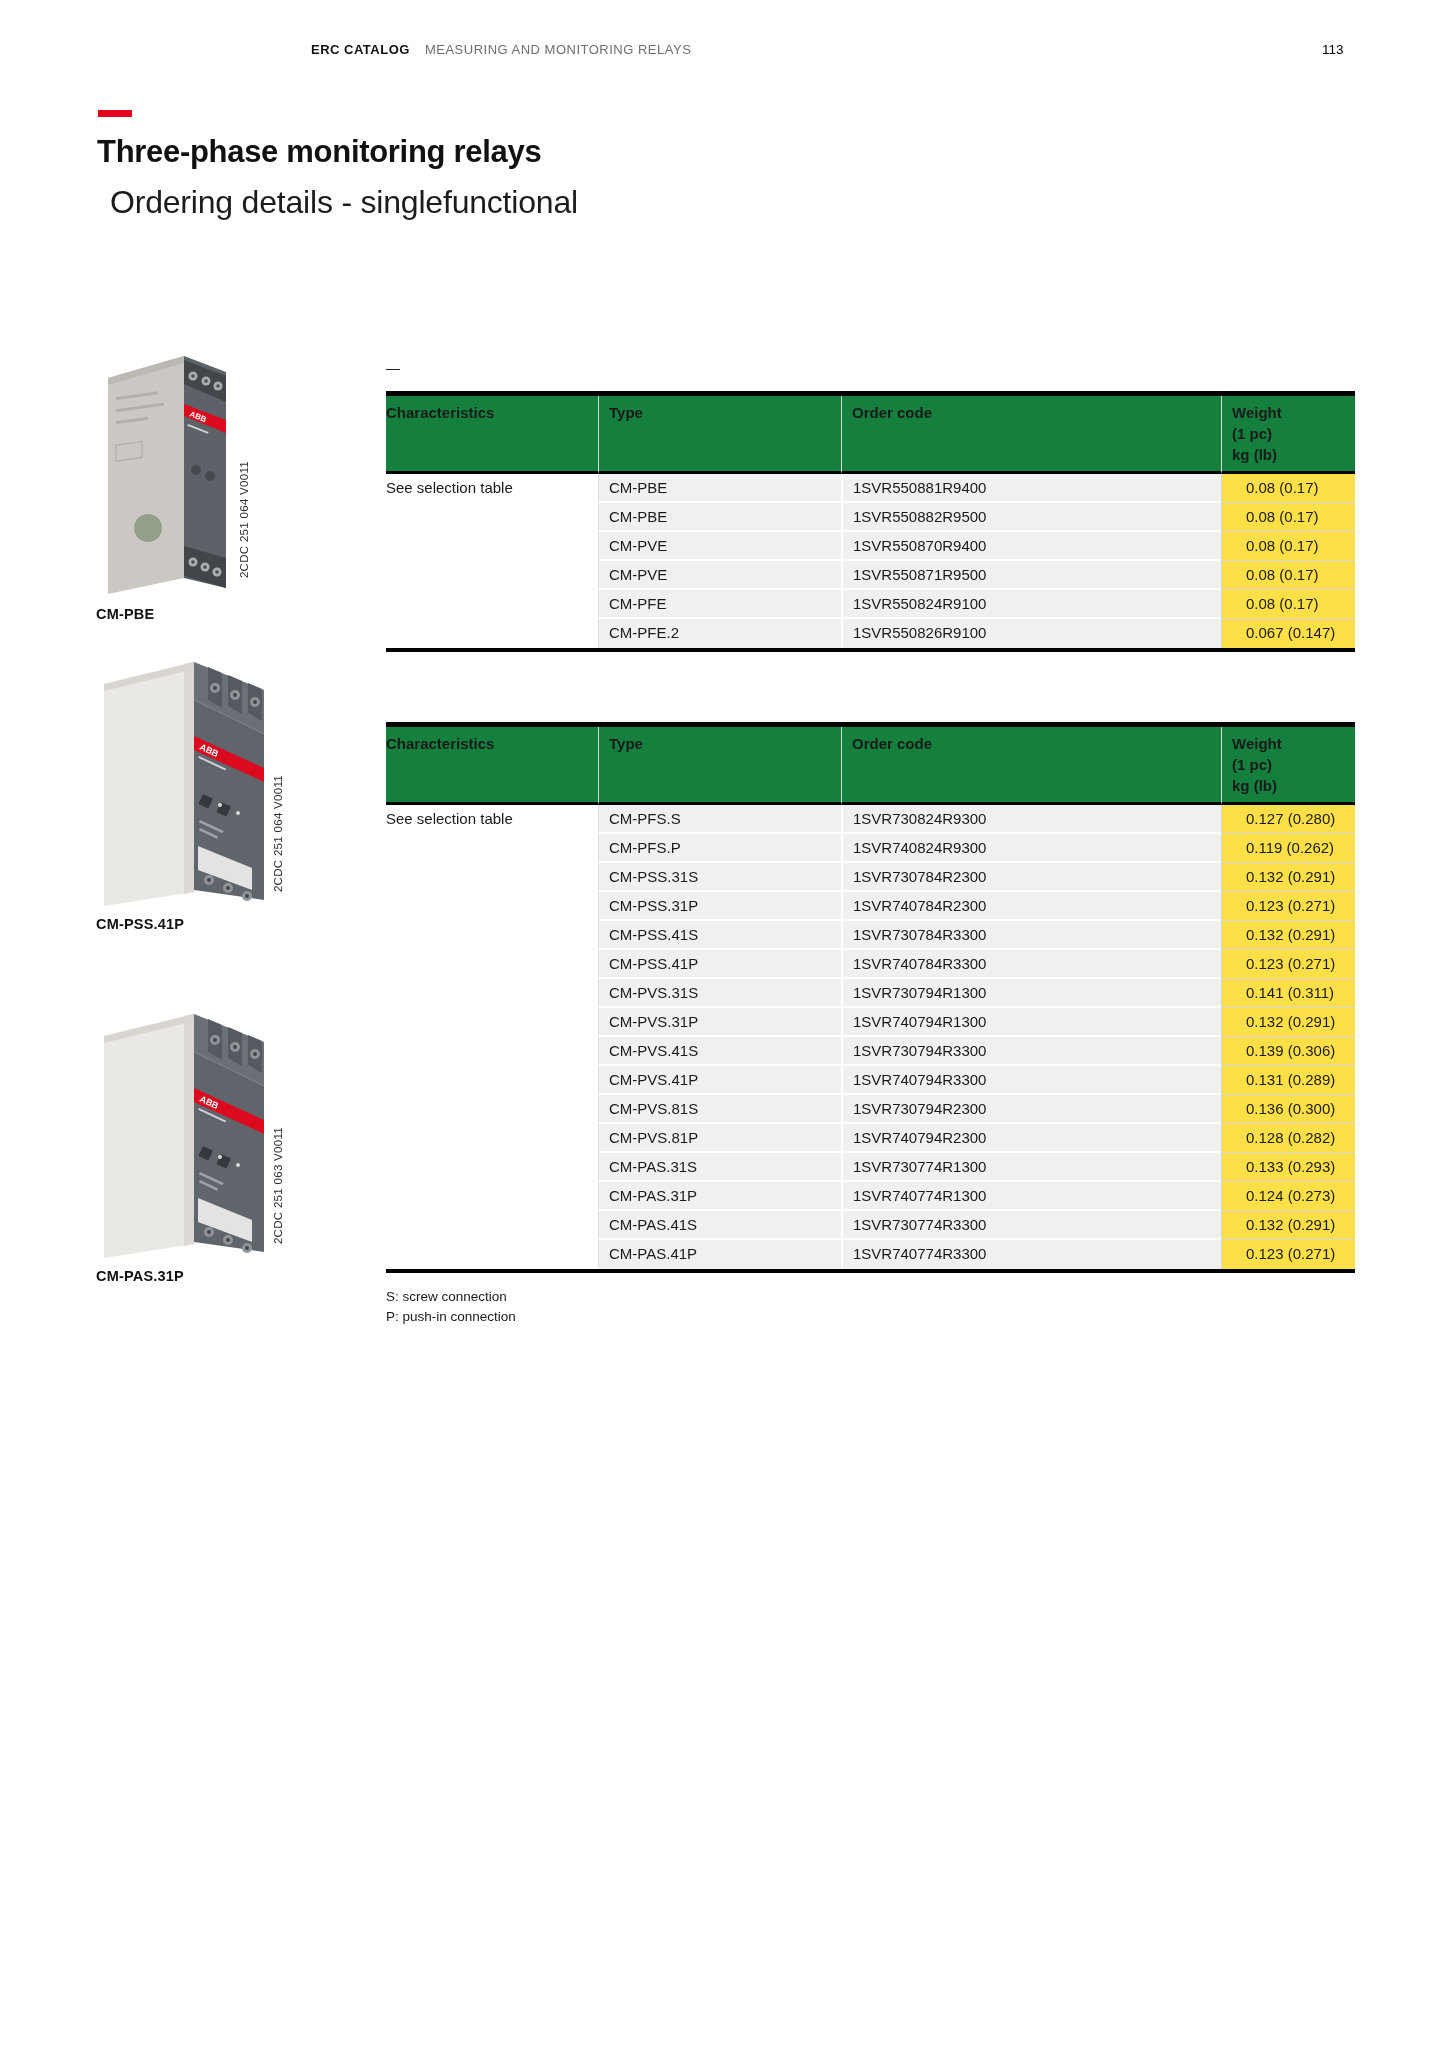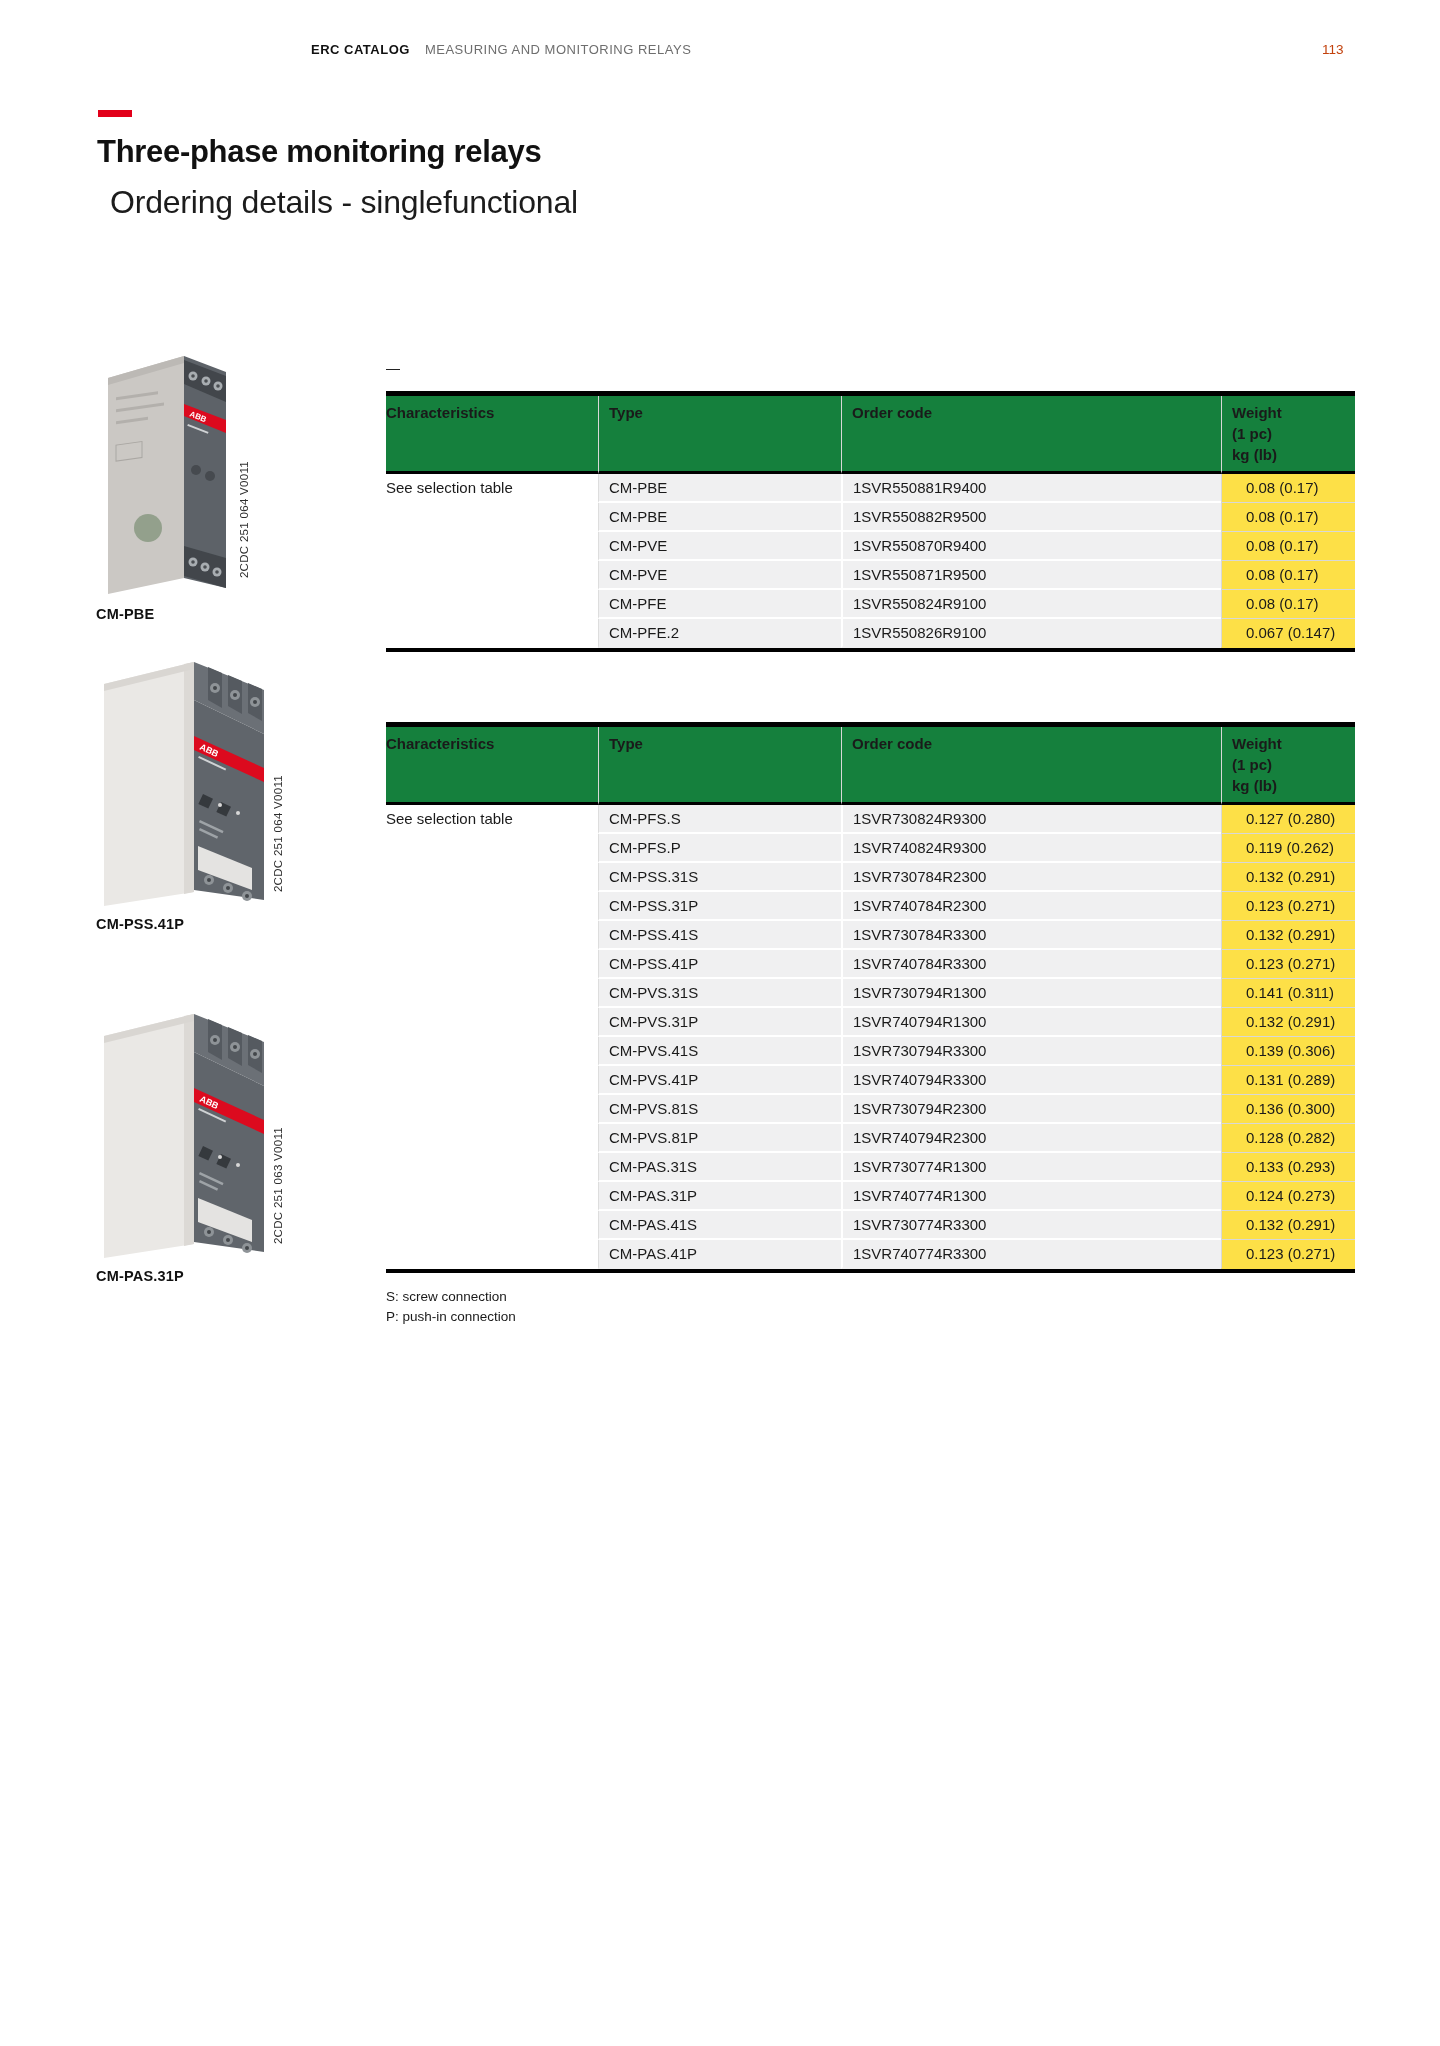--- a/index.html
+++ b/index.html
@@ -6,21 +6,21 @@
   html,body { background:#ffffff; }
   .page {
     position:relative; width:1375px; height:2046px; background:#fff;
     font-family:"Liberation Sans", sans-serif; color:#1a1a1a; overflow:hidden;
   }
 
   
   .runhead { position:absolute; top:42px; left:311px; display:flex; gap:15px; align-items:baseline; }
   .runhead .catalog { font-size:13px; font-weight:bold; letter-spacing:0.5px; color:#111; }
   .runhead .section { font-size:13px; color:#6e6e6e; letter-spacing:0.5px; }
-  .pagenum { position:absolute; top:42px; left:1322px; font-size:13.5px; color:#c2410c; }
+  .pagenum { position:absolute; top:42px; left:1322px; font-size:13.5px; color:#000000; }
 
   
   .accent-dash { position:absolute; left:98px; top:110px; width:34px; height:7px; background:#e2001a; }
   .page-title { position:absolute; left:97px; top:134px; font-size:31px; font-weight:bold; letter-spacing:-0.3px; color:#111; }
   .page-subtitle { position:absolute; left:98px; top:184px; font-size:32px; font-weight:400; color:#1c1c1c; letter-spacing:-0.2px;margin-left:12px; }
 
   
   .product { position:absolute; left:96px; width:220px; }
   .product .photo { position:relative; }
   .product svg { display:block; }

